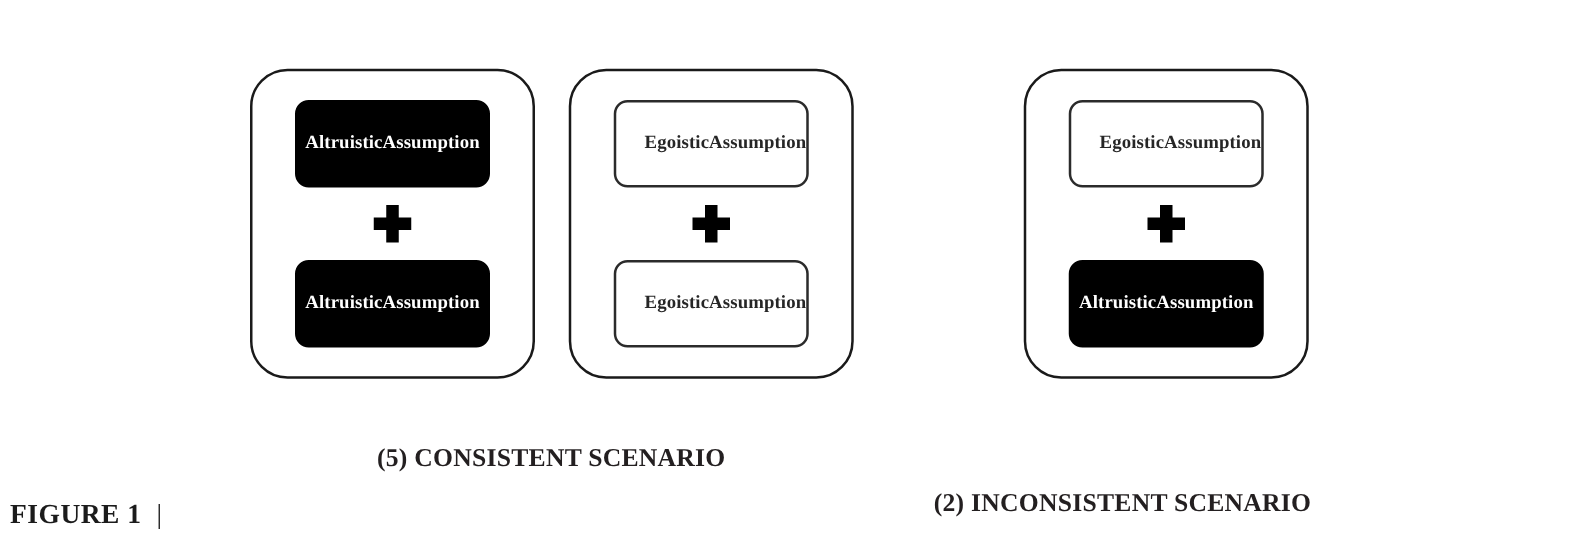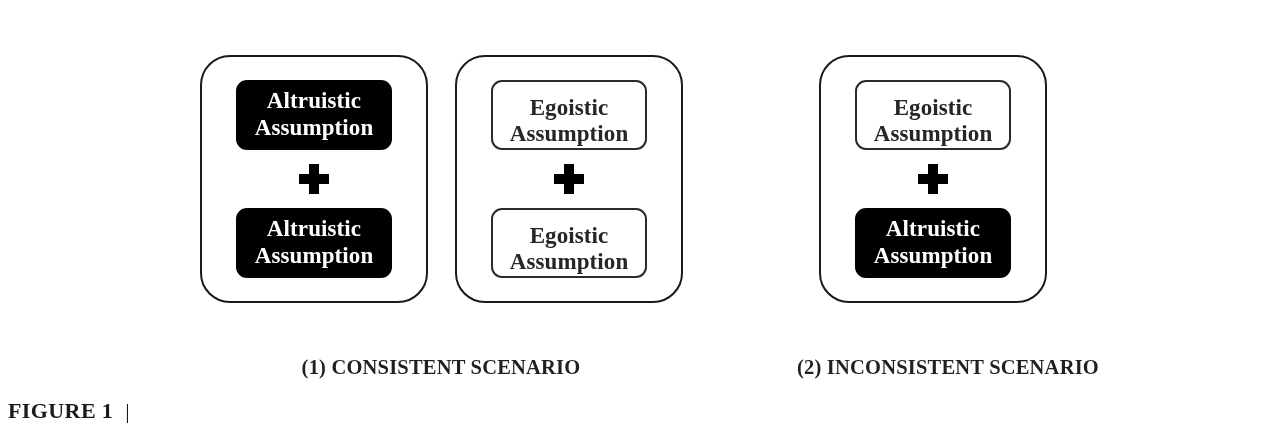--- a/index.html
+++ b/index.html
@@ -48,26 +48,25 @@
     justify-content: center;
     gap: 14px;
   }
 
   .assumption-box {
     width: 156px;
     height: 70px;
     box-sizing: border-box;
     border-radius: 11px;
     display: flex;
-    flex-direction: column;
     align-items: center;
     justify-content: center;
     line-height: 1.16;
     font-weight: bold;
-    font-size: 23px;
+    font-size: 15px;
     letter-spacing: 0.1px;
     text-align: center;
   }
   .assumption-box .line { display: block; white-space: nowrap; }
 
   .assumption-box.filled {
     background: #000000;
     border: 2px solid #000000;
     color: #ffffff;
   }
@@ -110,21 +109,21 @@
     top: 356px;
     width: 520px;
     text-align: center;
     font-weight: bold;
     font-size: 20.5px;
     color: #231f20;
     letter-spacing: 0.2px;
     white-space: nowrap;
   }
   #scenario-label-1 { left: 181px; }
-  #scenario-label-2 { left: 688px; }
+  #scenario-label-2 { left: 638px; margin-top: 36px; }
 
   
   #figure-caption {
     position: absolute;
     left: 8px;
     top: 398px;
     display: flex;
     flex-direction: row;
     align-items: flex-start;
     font-size: 22px;
@@ -186,21 +185,21 @@
       </div>
       <div class="plus-sign"></div>
       <div class="assumption-box filled">
         <span class="line">Altruistic</span>
         <span class="line">Assumption</span>
       </div>
     </div>
 
   </div>
 
-  <div class="scenario-label" id="scenario-label-1">(1) CONSISTENT SCENARIO</div>
+  <div class="scenario-label" id="scenario-label-1">(5) CONSISTENT SCENARIO</div>
   <div class="scenario-label" id="scenario-label-2">(2) INCONSISTENT SCENARIO</div>
 
 </div>
 
 <div id="figure-caption">
   <span class="fig-number">FIGURE 1</span>
   <span class="fig-sep">|</span>
 </div>
 
 </body></html>

